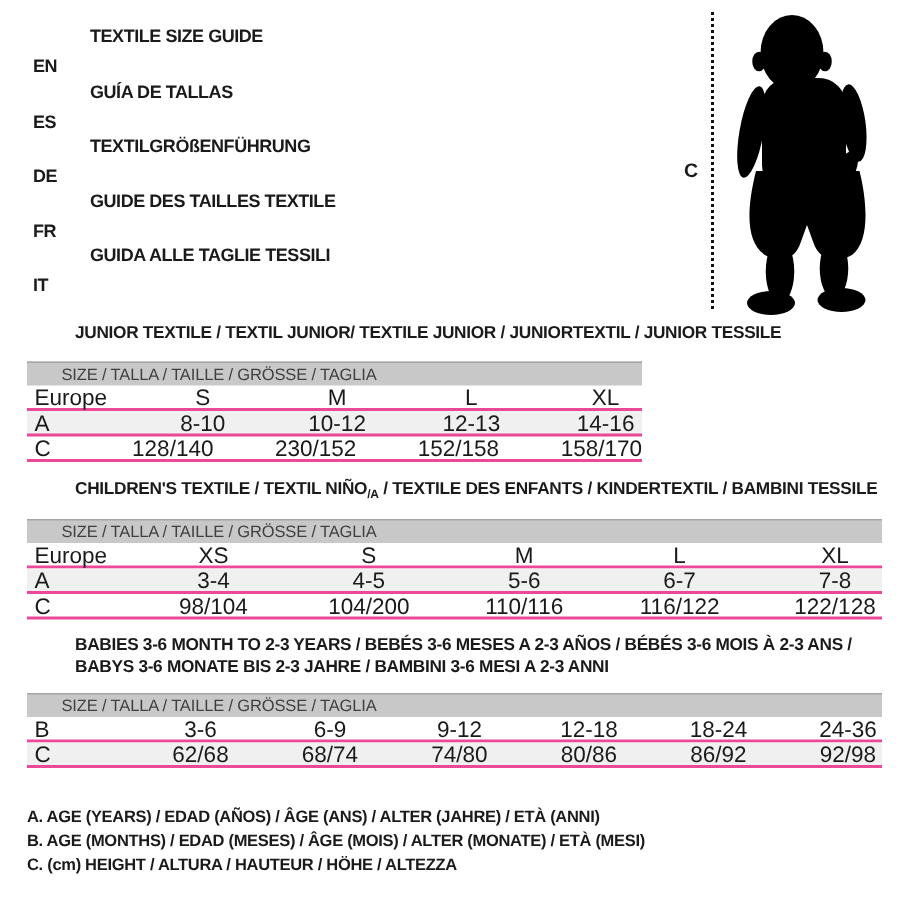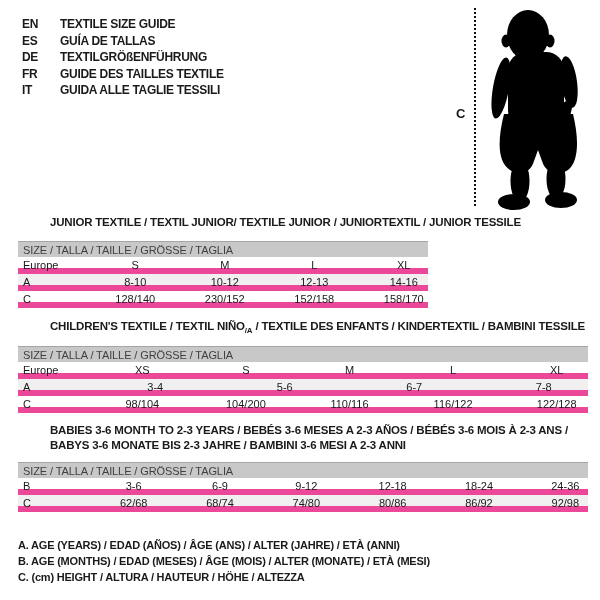--- a/index.html
+++ b/index.html
@@ -9,21 +9,21 @@
     font-family: "Liberation Sans", sans-serif;
     color: #1a1a1a;
     position: relative;
     overflow: hidden;
   }
   #page { position: absolute; width: 600px; height: 600px; left: 0; top: 0; background: #ffffff; }
 
   
   .lang-list { position: absolute; left: 22px; top: 16px; }
   .lang-row { display: flex; font-weight: 700; font-size: 12px; line-height: 16.6px; letter-spacing: -0.3px; }
-  .lang-code { width: 38px; }
+  .lang-code { width: 38px; margin-top: 20px; }
 
   
   .measure-line { position: absolute; left: 474px; top: 8px; height: 198px; width: 0; border-left: 2px dotted #111; }
   .measure-label { position: absolute; left: 456px; top: 106px; font-weight: 700; font-size: 13px; }
   .baby-svg { position: absolute; left: 484px; top: 4px; }
 
   
   .sec-title { position: absolute; left: 18px; font-weight: 700; font-size: 11.5px; letter-spacing: -0.2px; white-space: nowrap; margin-left: 32px; }
   .sec-title .sub { font-size: 8px; vertical-align: sub; }
   .sec-title.two-line { line-height: 15px; white-space: normal; }
@@ -32,27 +32,27 @@
   #sec3-title { top: 423px; width: 560px; }
 
   
   .table { position: absolute; left: 18px; }
   #table1 { top: 241px; width: 410px; }
   #table2 { top: 346px; width: 570px; }
   #table3 { top: 462px; width: 570px; }
   .size-bar {
     height: 16px; line-height: 16px;
     background: #c8c8c8; color: #3f3f3f;
-    font-size: 11px; padding-left: 5px;
+    font-size: 11px; padding-left: 23px;
     border-top: 1px solid #a5a5a5;
     box-sizing: border-box; letter-spacing: -0.1px;
   }
   .trow {
     display: flex; height: 17px; line-height: 17px;
-    font-size: 11px; border-bottom: 6px solid #ec4899; box-sizing: border-box; gap: 41px;
+    font-size: 15px; border-bottom: 2px solid #ec4899; box-sizing: border-box; gap: 41px;
   }
   .trow.shaded { background: #f0f0f0; }
   .tlabel { width: 52px; padding-left: 5px; box-sizing: border-box; }
   .tcell { flex: 1; text-align: center; }
 
   
   .footnotes { position: absolute; left: 18px; top: 537px; font-weight: 700; font-size: 11px; line-height: 16px; letter-spacing: -0.2px; }
 </style>
 </head>
 <body>
@@ -132,20 +132,21 @@
       <div class="tlabel">Europe</div>
       <div class="tcell">XS</div>
       <div class="tcell">S</div>
       <div class="tcell">M</div>
       <div class="tcell">L</div>
       <div class="tcell">XL</div>
     </div>
     <div class="trow shaded">
       <div class="tlabel">A</div>
       <div class="tcell">3-4</div>
+      <div class="tcell">4-5</div>
       <div class="tcell">5-6</div>
       <div class="tcell">6-7</div>
       <div class="tcell">7-8</div>
     </div>
     <div class="trow">
       <div class="tlabel">C</div>
       <div class="tcell">98/104</div>
       <div class="tcell">104/200</div>
       <div class="tcell">110/116</div>
       <div class="tcell">116/122</div>

